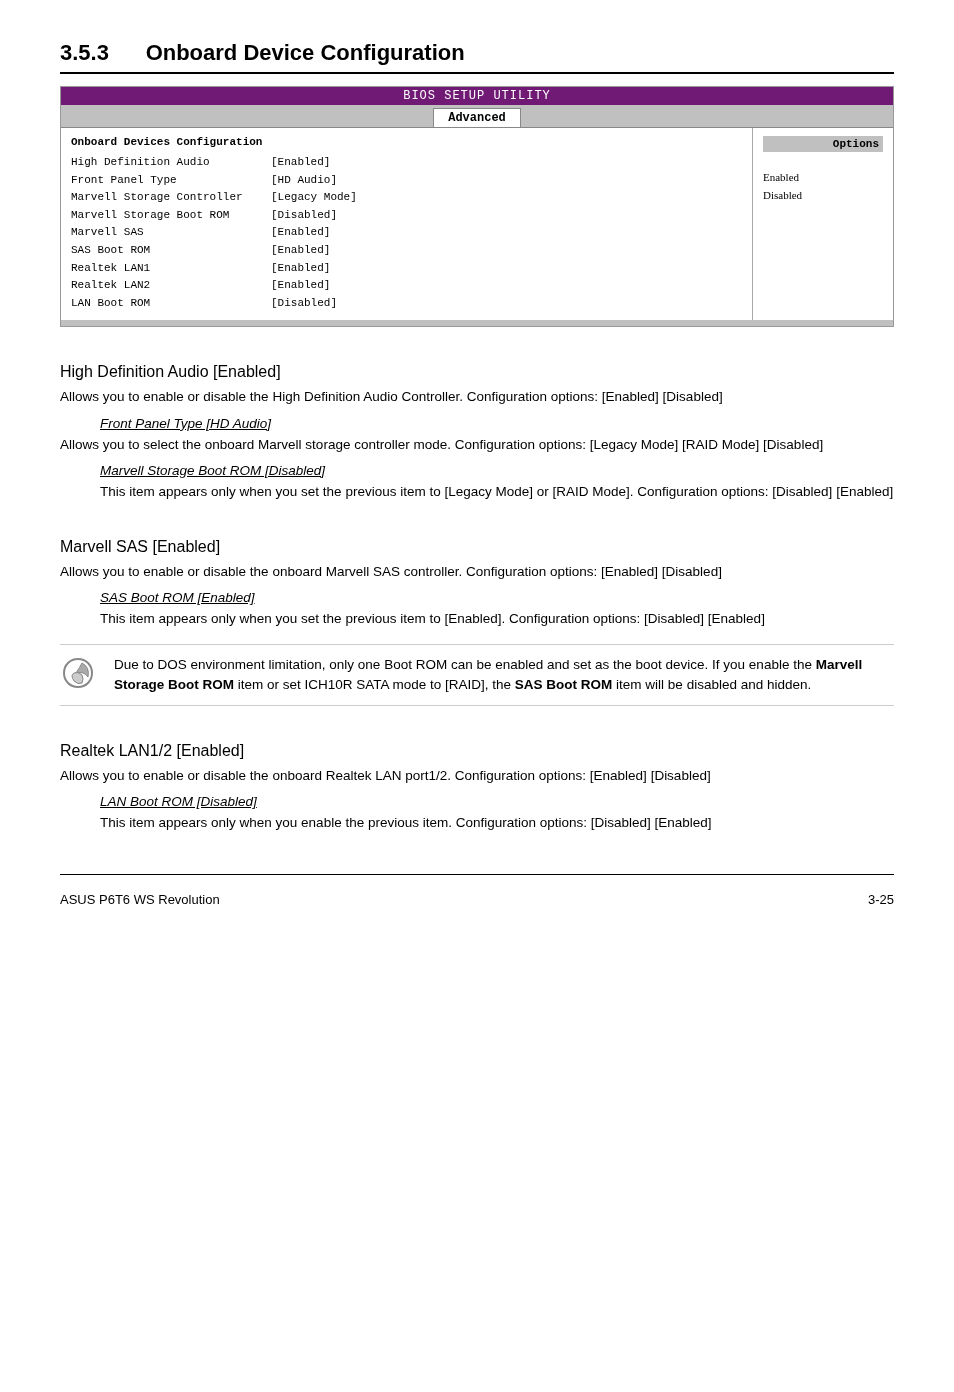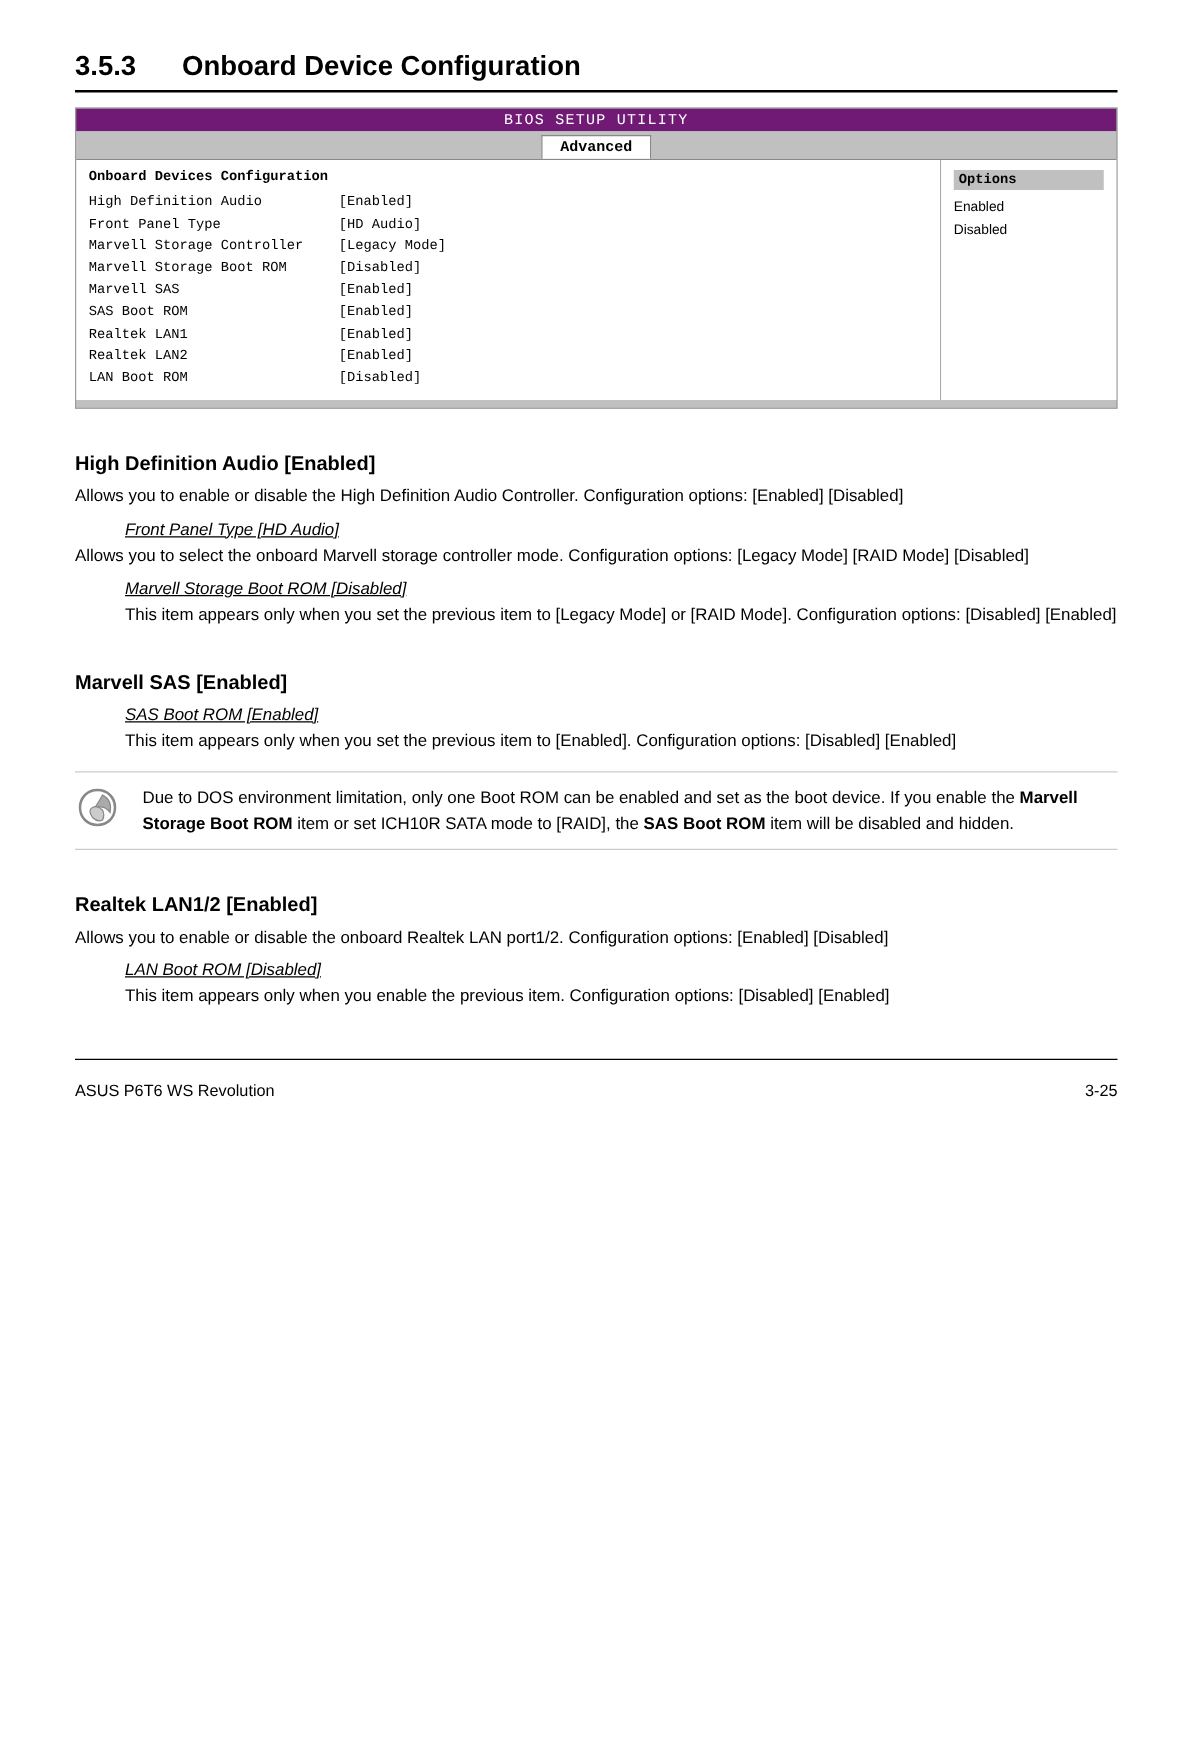--- a/index.html
+++ b/index.html
@@ -85,26 +85,26 @@
       margin-bottom: 6px;
       color: #000;
     }
 
     .bios-options-header {
       background: #c0c0c0;
       font-family: 'Courier New', monospace;
       font-size: 11px;
       font-weight: bold;
       padding: 2px 4px;
-      text-align: left;
-      margin-bottom: 6px;
+      text-align: right;
+      margin-bottom: 17px;
     }
 
     .bios-option-values {
-      font-family: Liberation Sans, sans-serif;
+      font-family: Liberation Serif, serif;
       font-size: 11px;
       color: #000;
       line-height: 1.6;
     }
 
     .bios-row {
       display: flex;
       font-family: 'Courier New', monospace;
       font-size: 11px;
       line-height: 1.6;
@@ -120,21 +120,21 @@
     }
 
     .bios-footer {
       background: #c0c0c0;
       height: 6px;
     }
 
     
     .subsection-title {
       font-size: 16px;
-      font-weight: bold;
+      font-weight: normal;
       margin-top: 36px;
       margin-bottom: 6px;
     }
 
     .body-text {
       font-size: 13.5px;
       line-height: 1.5;
       margin-bottom: 6px;
     }
 
@@ -267,20 +267,21 @@
     </div>
     <div>
       <p class="body-text">Allows you to select the onboard Marvell storage controller mode. Configuration options: [Legacy Mode] [RAID Mode] [Disabled]</p>
       <div class="sub-item">
         <div class="sub-item-title">Marvell Storage Boot ROM [Disabled]</div>
         <p class="sub-item-body">This item appears only when you set the previous item to [Legacy Mode] or [RAID Mode]. Configuration options: [Disabled] [Enabled]</p>
       </div>
     </div>
     <div>
       <div class="subsection-title">Marvell SAS [Enabled]</div>
+      <p class="body-text">Allows you to enable or disable the onboard Marvell SAS controller. Configuration options: [Enabled] [Disabled]</p>
       <div class="sub-item">
         <div class="sub-item-title">SAS Boot ROM [Enabled]</div>
         <p class="sub-item-body">This item appears only when you set the previous item to [Enabled]. Configuration options: [Disabled] [Enabled]</p>
       </div>
       <div class="note-box">
         <div class="note-icon"><svg viewBox="0 0 36 36" xmlns="http://www.w3.org/2000/svg">
       <path d="M18 4 C10 4 4 10 4 18 C4 26 10 32 18 32 C26 32 32 26 32 18 C32 10 26 4 18 4Z" fill="none" stroke="#888" stroke-width="2"></path>
       <path d="M22 8 Q30 12 28 22 Q24 16 16 18 Q20 12 22 8Z" fill="#aaa" stroke="#888" stroke-width="1"></path>
       <path d="M14 26 Q10 20 14 18 Q18 16 22 20 Q24 24 22 28 Q18 30 14 26Z" fill="#ccc" stroke="#888" stroke-width="1"></path>
     </svg></div>

